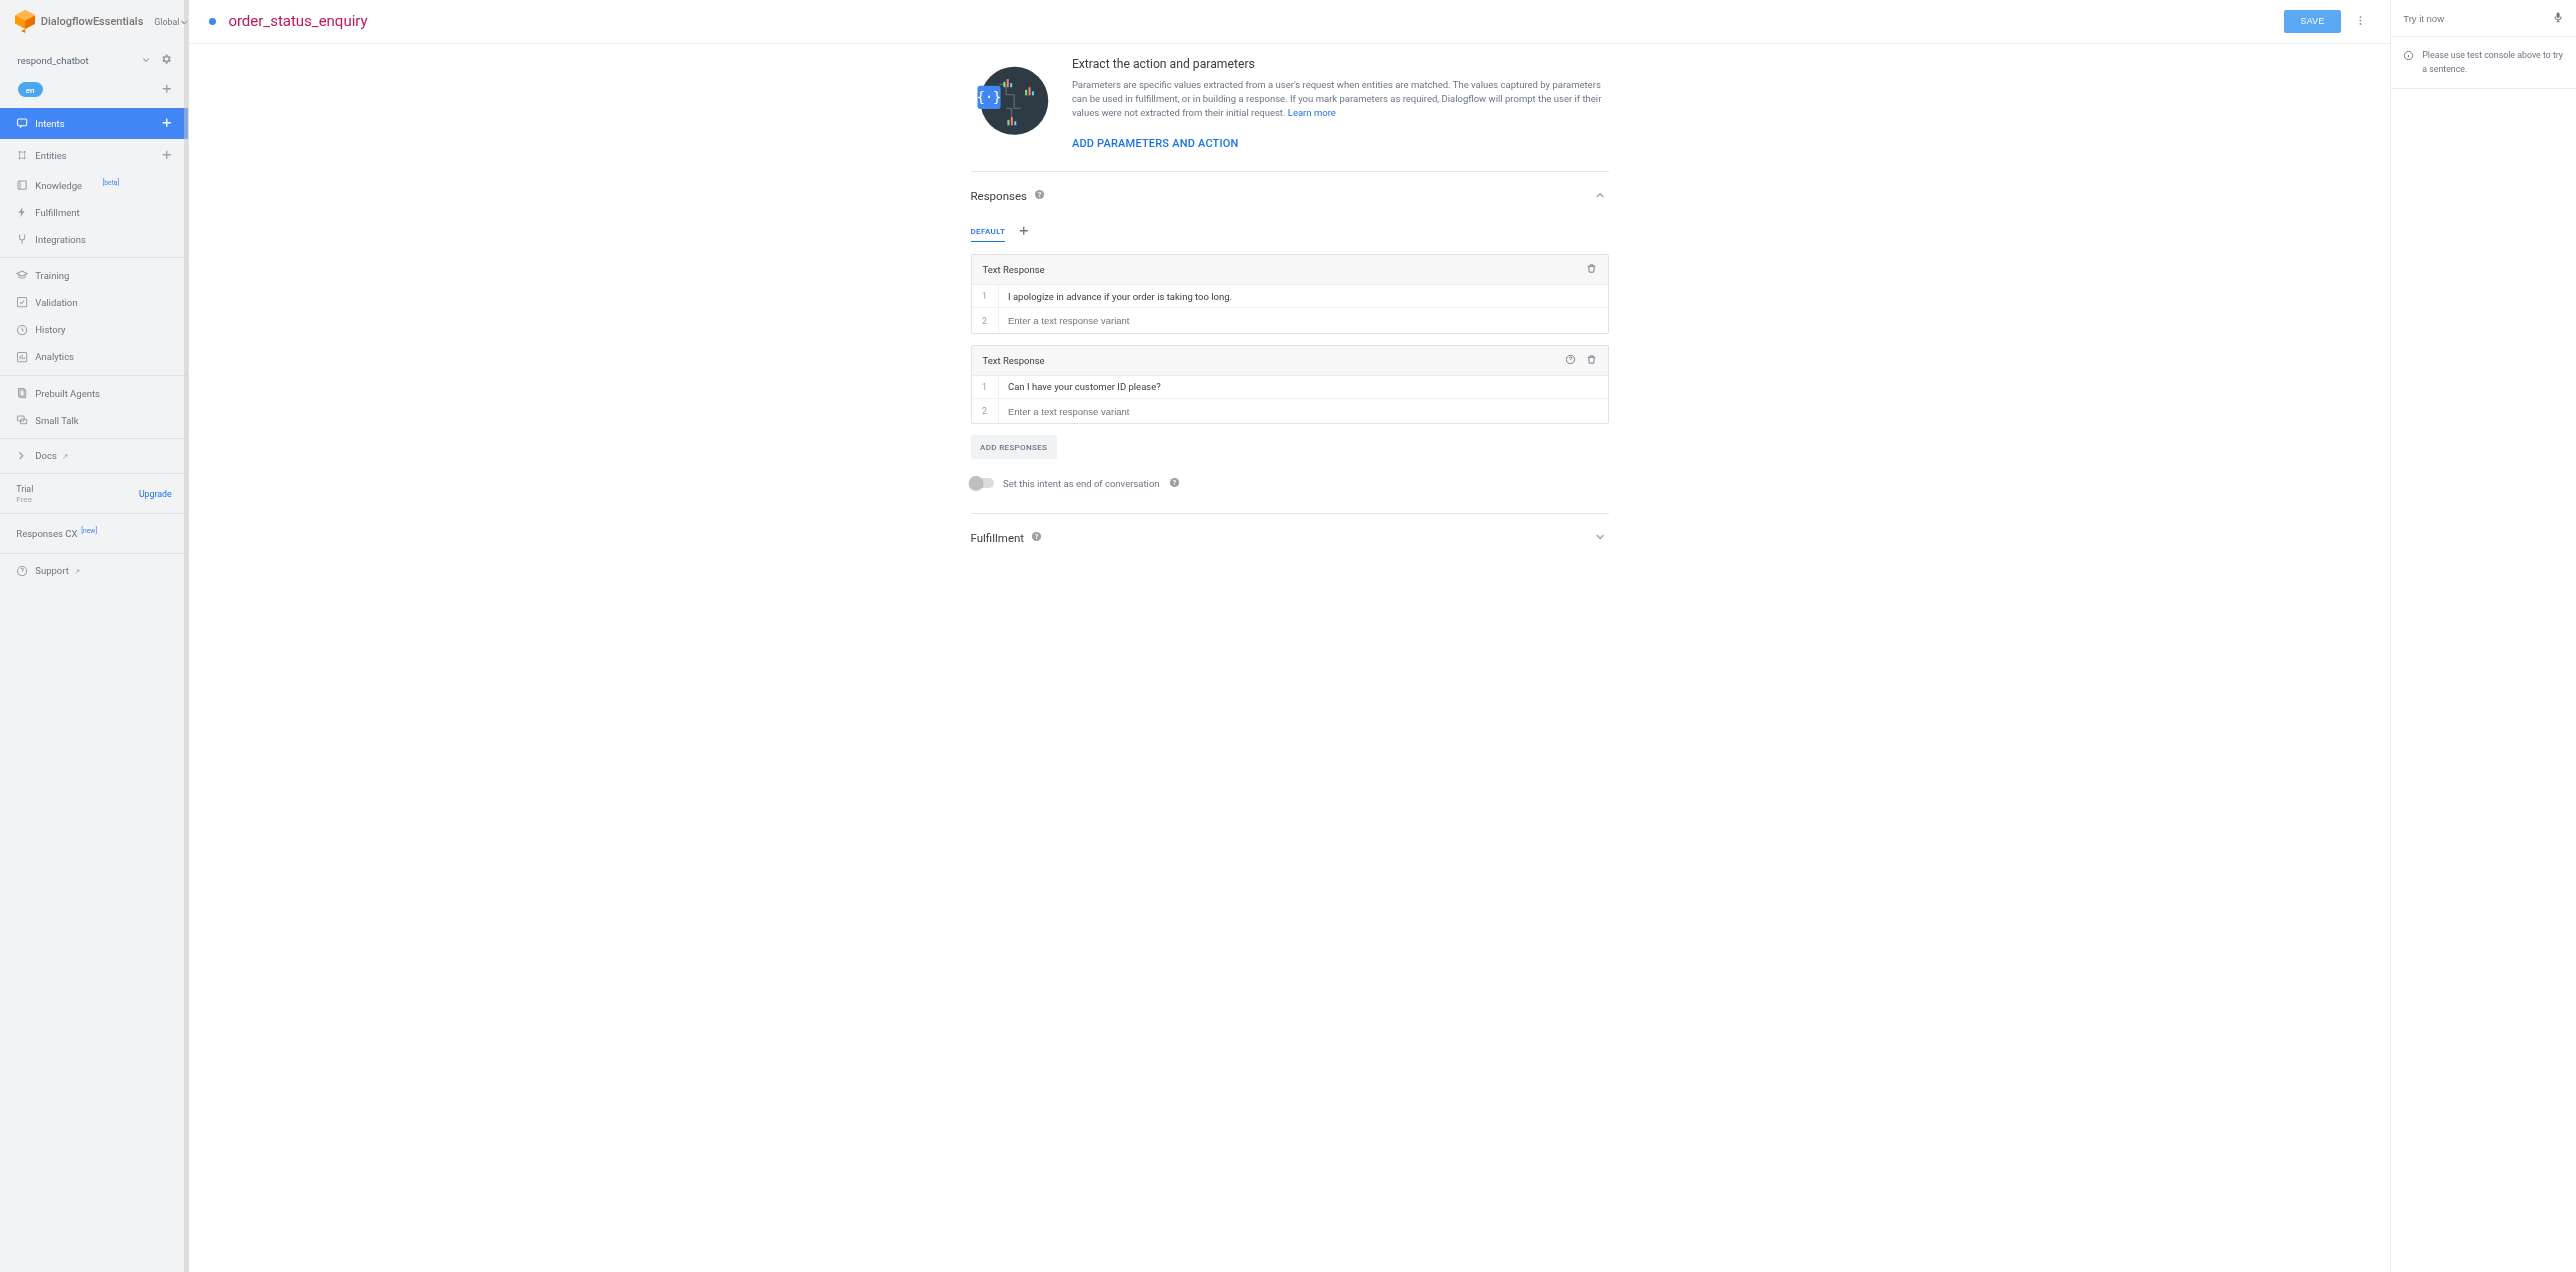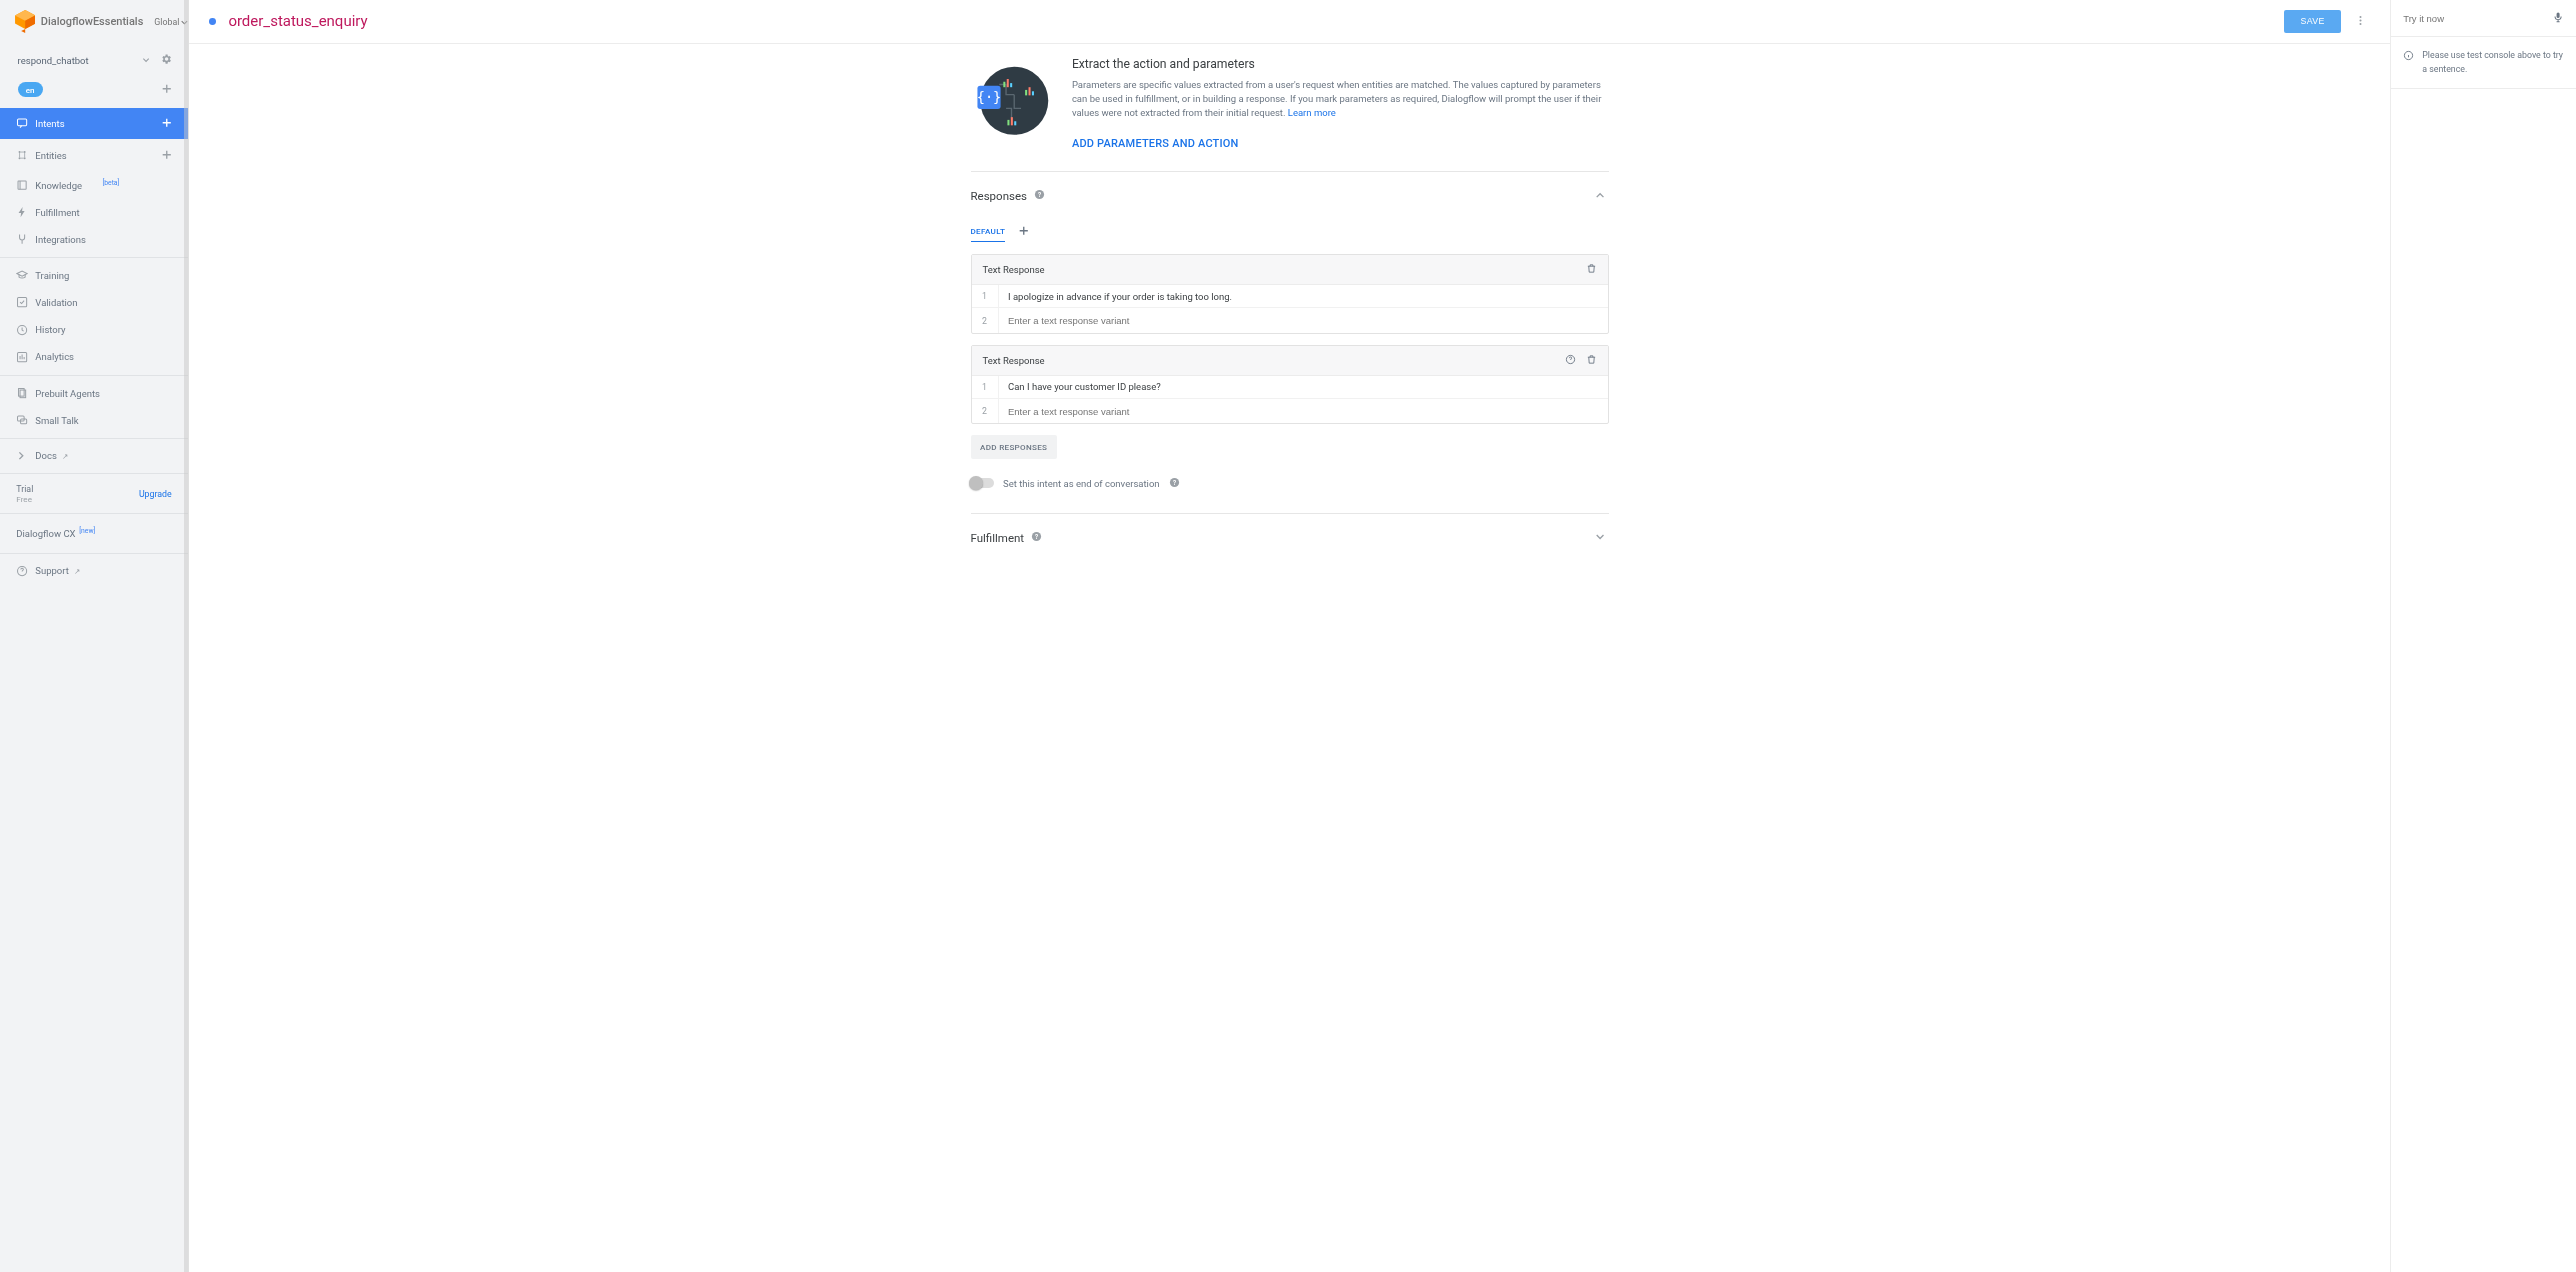--- a/index.html
+++ b/index.html
@@ -289,21 +289,21 @@
       <span class="t">
         <span class="a">Trial</span>
         <span class="b">Free</span>
       </span>
       <span class="spacer"></span>
       <span class="upg">Upgrade</span>
     </div>
     <div class="nav-sep"></div>
 
     <div class="cx-row">
-      <span>Dialogflow CX</span> <sup class="badge">[new]</sup>
+      <span>Responses CX</span> <sup class="badge">[new]</sup>
     </div>
     <div class="nav-sep"></div>
 
     <div class="nav-item">
       <span class="icon">
         <svg width="12.2" height="12.2" viewBox="0 0 24 24" fill="none" stroke="#9aa0a6" stroke-width="2">
             <circle cx="12" cy="12" r="9"></circle>
             <path d="M9.5 9a2.5 2.5 0 115 0c0 1.5-2.5 2-2.5 4M12 17h.01"></path>
           </svg>
       </span>

